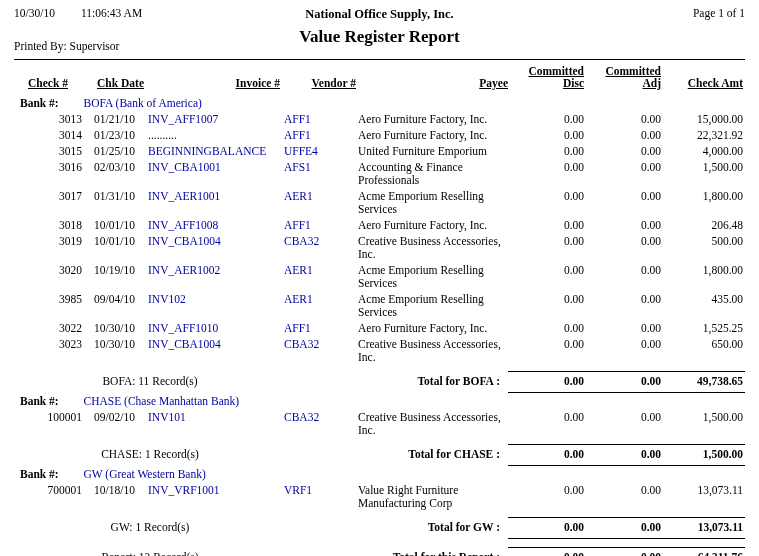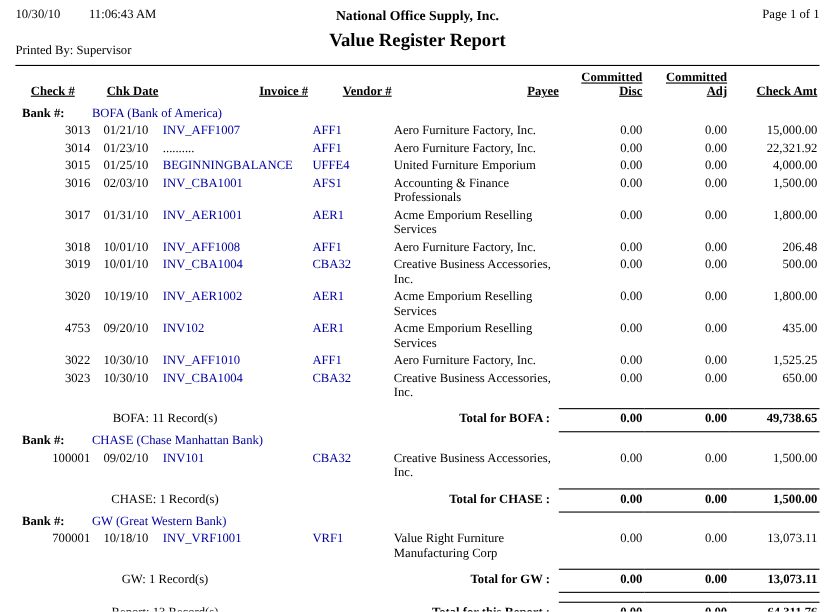--- a/index.html
+++ b/index.html
@@ -185,22 +185,22 @@
         <td class="c-check">3020</td>
         <td class="c-date">10/19/10</td>
         <td class="c-inv link">INV_AER1002</td>
         <td class="c-ven link">AER1</td>
         <td class="c-payee">Acme Emporium Reselling Services</td>
         <td class="c-num">0.00</td>
         <td class="c-num">0.00</td>
         <td class="c-num">1,800.00</td>
       </tr>
       <tr class="data-row">
-        <td class="c-check">4753</td>
-        <td class="c-date">09/20/10</td>
+        <td class="c-check">3985</td>
+        <td class="c-date">09/04/10</td>
         <td class="c-inv link">INV102</td>
         <td class="c-ven link">AER1</td>
         <td class="c-payee">Acme Emporium Reselling Services</td>
         <td class="c-num">0.00</td>
         <td class="c-num">0.00</td>
         <td class="c-num">435.00</td>
       </tr>
       <tr class="data-row">
         <td class="c-check">3022</td>
         <td class="c-date">10/30/10</td>

